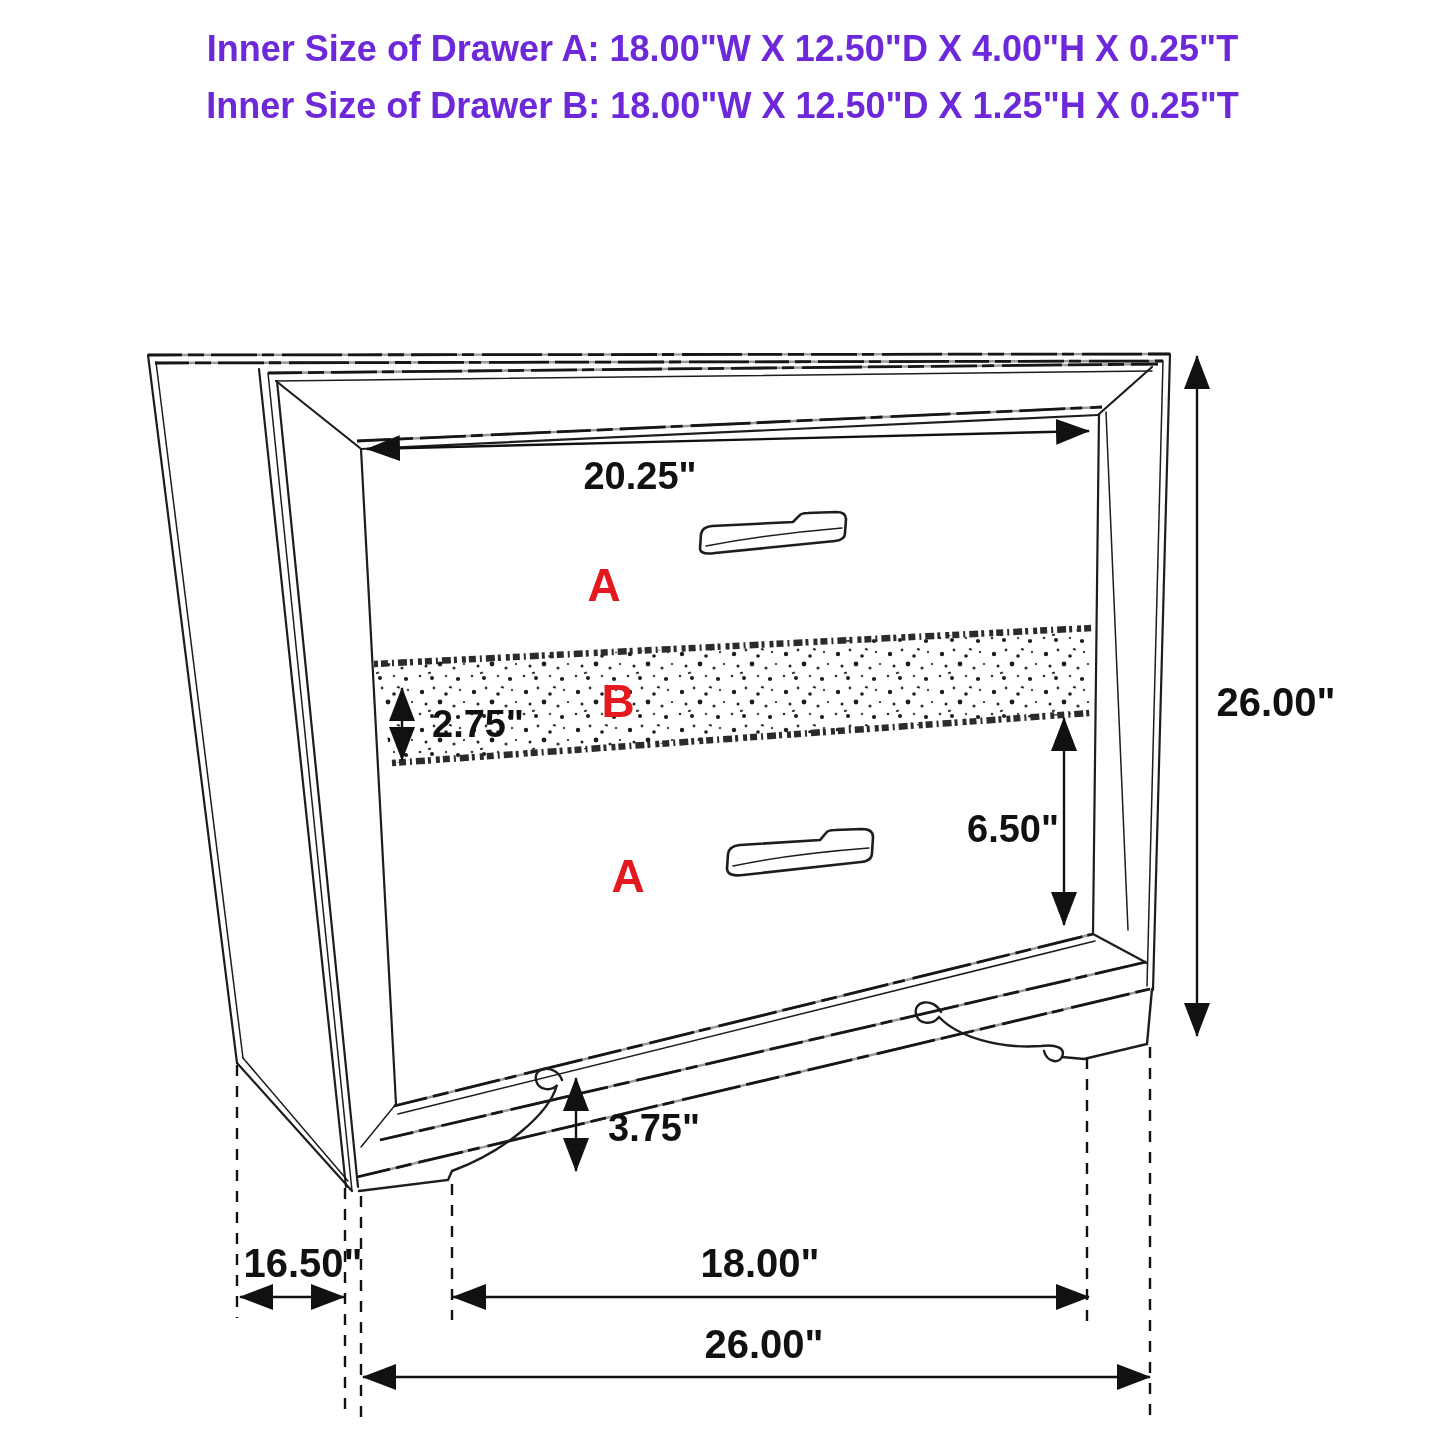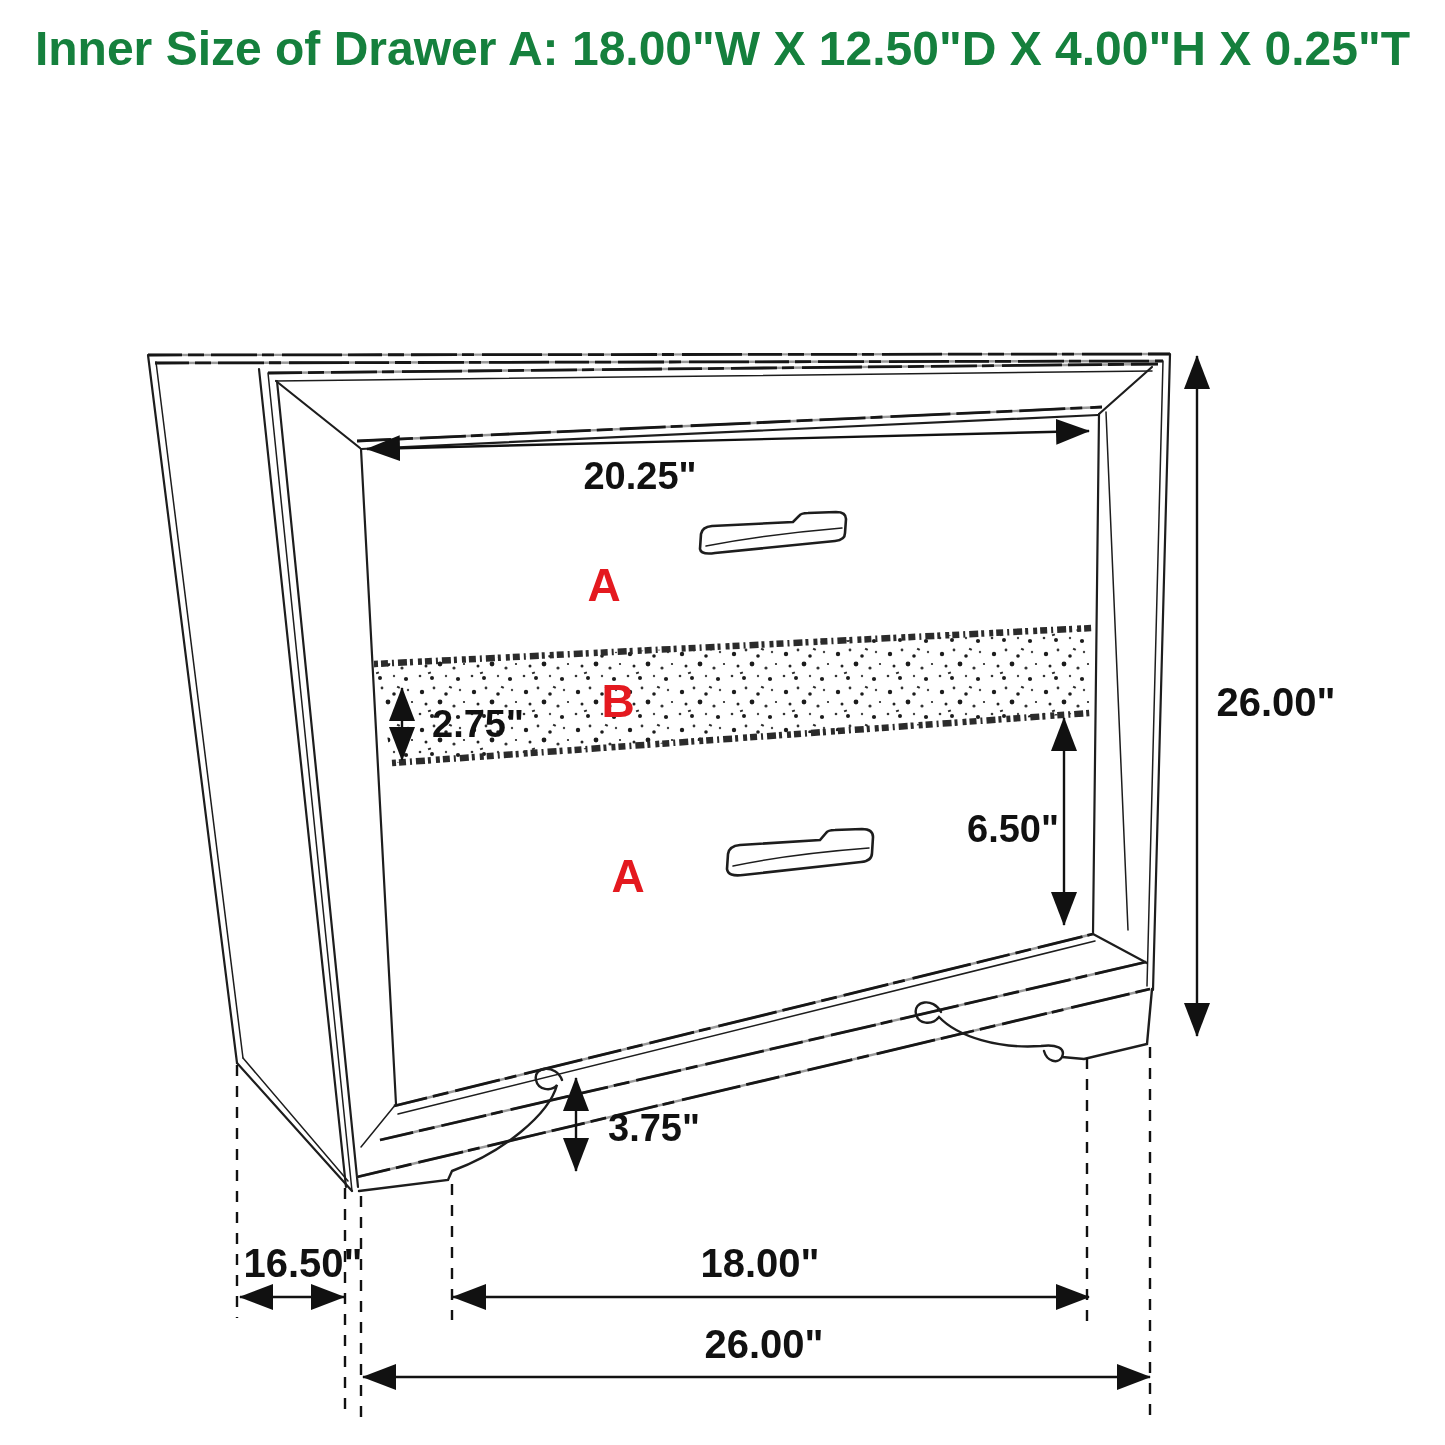--- a/index.html
+++ b/index.html
@@ -1,19 +1,19 @@
 <!DOCTYPE html>
 <html><head>
 <meta charset="utf-8">
 <style>
   html,body{margin:0;padding:0;background:#ffffff;}
   .page{position:relative;width:1445px;height:1445px;background:#fff;overflow:hidden;
         font-family:"Liberation Sans","DejaVu Sans",sans-serif;}
   .titles{position:absolute;top:20px;left:0;width:100%;text-align:center;
-          font-weight:bold;font-size:48px;line-height:57px;color:#15803d;}
+          font-weight:bold;font-size:36px;line-height:57px;color:#6d28d9;}
   svg{position:absolute;left:0;top:0;}
   svg text{font-family:"Liberation Sans","DejaVu Sans",sans-serif;font-weight:bold;fill:#111;}
   .ln{stroke:#1d1d1d;stroke-width:2.2;fill:none;stroke-linecap:round;}
   .thin{stroke:#1d1d1d;stroke-width:1.5;fill:none;stroke-linecap:round;}
   .skbase{stroke:#9a9a9a;stroke-width:2.4;fill:none;}
   .sk{stroke:#161616;stroke-width:2.8;fill:none;stroke-dasharray:34 6 16 7 46 5 12 8 60 6;}
   .speck{stroke:#2b2b2b;stroke-width:6.5;fill:none;stroke-dasharray:4 3 7 4 2 4 9 3 3 5;}
   .ext{stroke:#111;stroke-width:2.4;fill:none;stroke-dasharray:11 10;}
   .dim{stroke:#111;stroke-width:2.4;fill:none;}
   .dimtxt{font-size:38px;}
@@ -22,20 +22,21 @@
   .handle{stroke:#1d1d1d;stroke-width:2.6;fill:#ffffff;}
   .foot{stroke:#1d1d1d;stroke-width:2.4;fill:none;stroke-linecap:round;}
 </style>
 </head>
 <body>
 
 <div class="page">
 
   <div class="titles">
     <div>Inner Size of Drawer A: 18.00"W X 12.50"D X 4.00"H X 0.25"T</div>
+    <div>Inner Size of Drawer B: 18.00"W X 12.50"D X 1.25"H X 0.25"T</div>
   </div>
 
   <svg width="1445" height="1445" viewBox="0 0 1445 1445">
     <defs>
       <marker id="ah" orient="auto-start-reverse" markerUnits="userSpaceOnUse" markerWidth="36" markerHeight="26" refX="33" refY="13">
         <path d="M0,0 L34,13 L0,26 Z" fill="#111"></path>
       </marker>
       <pattern id="sparkle" patternUnits="userSpaceOnUse" width="52" height="38">
         <circle cx="6" cy="8" r="2.2" fill="#1c1c1c"></circle>
         <circle cx="18" cy="4" r="1.4" fill="#333"></circle>

